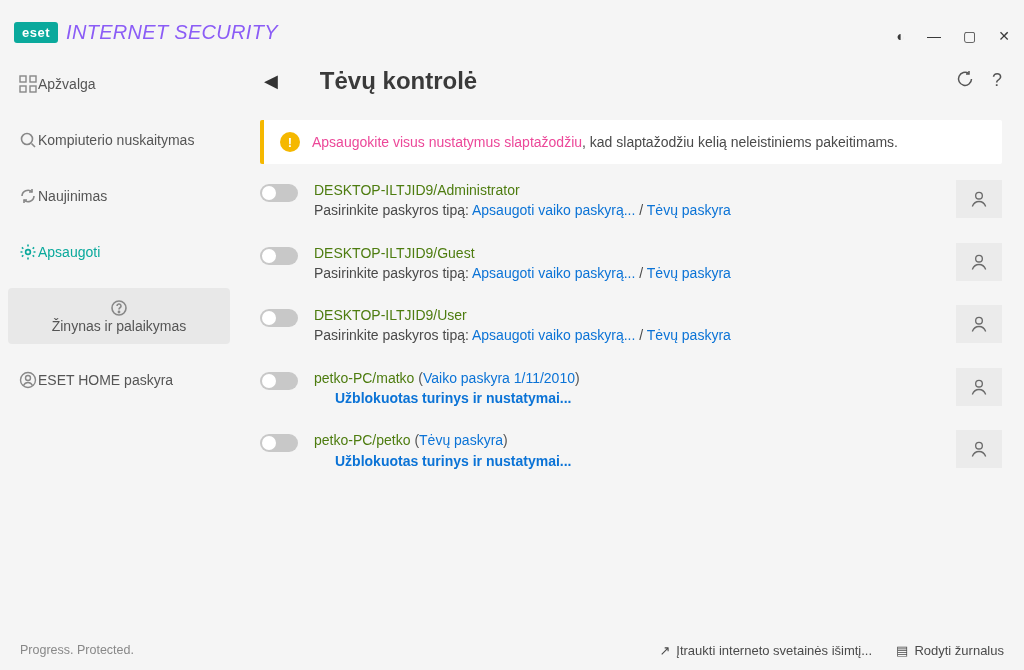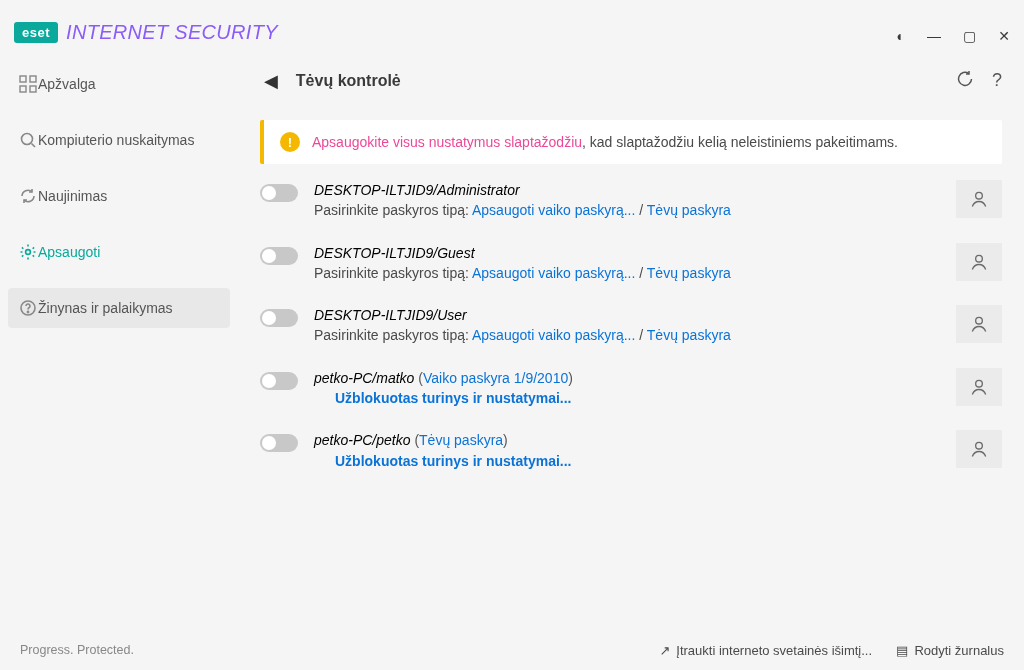--- a/index.html
+++ b/index.html
@@ -74,21 +74,21 @@
 .side-item {
   display: flex;
   align-items: center;
   padding: 10px 10px;
   border-radius: 4px;
   cursor: pointer;
   color: #555;
   margin-bottom: 16px;
 }
 .side-item.active { color: #0aa99c; }
-.side-item.hovered { background: #e8e8e8; }
+.side-item.hovered { background: #e8e8e8; flex-direction: column; }
 .side-icon {
   width: 20px; height:20px;
   display: inline-flex; align-items:center; justify-content:center;
   font-size:16px;
 }
 .content {
   flex: 1;
   padding: 22px 22px 0 22px;
   display: flex;
   flex-direction: column;
@@ -99,23 +99,24 @@
   align-items: center;
   gap: 14px;
 }
 .back-chevron {
   font-size: 18px;
   color: #333;
   cursor: pointer;
   padding: 4px;
 }
 .page-title {
-  font-size: 16px;
+  font-size: 24px;
   font-weight: 600;
   color: #3a3a3a;
+  margin-left: 24px;
 }
 .header-spacer { flex:1; }
 .header-icons { display:flex; gap:18px; }
 .header-icon { font-size:18px; color:#555; cursor:pointer; }
 .notice {
   margin-top: 24px;
   background: #fff;
   border-left: 4px solid #f5b800;
   padding: 12px 16px;
   display: flex;
@@ -157,21 +158,21 @@
 }
 .toggle::after {
   content:"";
   position:absolute;
   left:2px; top:2px;
   width:14px; height:14px;
   background:#fff;
   border-radius:50%;
 }
 .acct-text { flex:1; line-height:1.45; }
-.acct-name { color:#000000;font-style:italic; }
+.acct-name { color:#4d7c0f; }
 .link { color:#0b73d6; cursor:pointer; }
 .link-bold { color:#0b73d6; cursor:pointer; font-weight:600;margin-left:21px; }
 .paren { color:#555; }
 .user-btn {
   flex:none;
   width:46px; height:38px;
   background:#ebebeb;
   display:flex; align-items:center; justify-content:center;
   cursor:pointer;
 }
@@ -252,20 +253,30 @@
       <div class="side-item hovered">
         <span class="side-icon">
           <svg width="18" height="18" viewBox="0 0 18 18" fill="none" stroke="#888" stroke-width="1.6">
               <circle cx="9" cy="9" r="7"></circle>
               <path d="M7 7a2 2 0 1 1 3 1.7c-.7.4-1 1-1 1.8"></path>
               <circle cx="9" cy="13" r="0.6" fill="#888"></circle>
             </svg>
         </span>
         <span>Žinynas ir palaikymas</span>
       </div>
+      <div class="side-item">
+        <span class="side-icon">
+          <svg width="18" height="18" viewBox="0 0 18 18" fill="none" stroke="#888" stroke-width="1.4">
+              <circle cx="9" cy="9" r="7.5"></circle>
+              <circle cx="9" cy="7" r="2.5"></circle>
+              <path d="M4.5 14.5c1-2 3-3 4.5-3s3.5 1 4.5 3"></path>
+            </svg>
+        </span>
+        <span>ESET HOME paskyra</span>
+      </div>
     </div>
 
     <div class="content">
       <div class="page-header">
         <span class="back-chevron">◀</span>
         <span class="page-title">Tėvų kontrolė</span>
         <div class="header-spacer"></div>
         <div class="header-icons">
           <span class="header-icon">
             <svg width="18" height="18" viewBox="0 0 18 18" fill="none" stroke="#555" stroke-width="1.5">
@@ -331,21 +342,21 @@
                 <circle cx="12" cy="8" r="4"></circle>
                 <path d="M4 21c1.5-4 5-6 8-6s6.5 2 8 6"></path>
               </svg>
           </div>
         </div>
 
         <div class="acct-row">
           <div class="toggle"></div>
           <div class="acct-text">
             <div>
-              <span class="acct-name">petko-PC/matko</span><span class="paren"> (</span><span class="link">Vaiko paskyra 1/9/2010</span><span class="paren">)</span>
+              <span class="acct-name">petko-PC/matko</span><span class="paren"> (</span><span class="link">Vaiko paskyra 1/11/2010</span><span class="paren">)</span>
             </div>
             <div><span class="link-bold">Užblokuotas turinys ir nustatymai...</span></div>
           </div>
           <div class="user-btn">
             <svg viewBox="0 0 24 24">
                 <circle cx="12" cy="8" r="4"></circle>
                 <path d="M4 21c1.5-4 5-6 8-6s6.5 2 8 6"></path>
               </svg>
           </div>
         </div>

